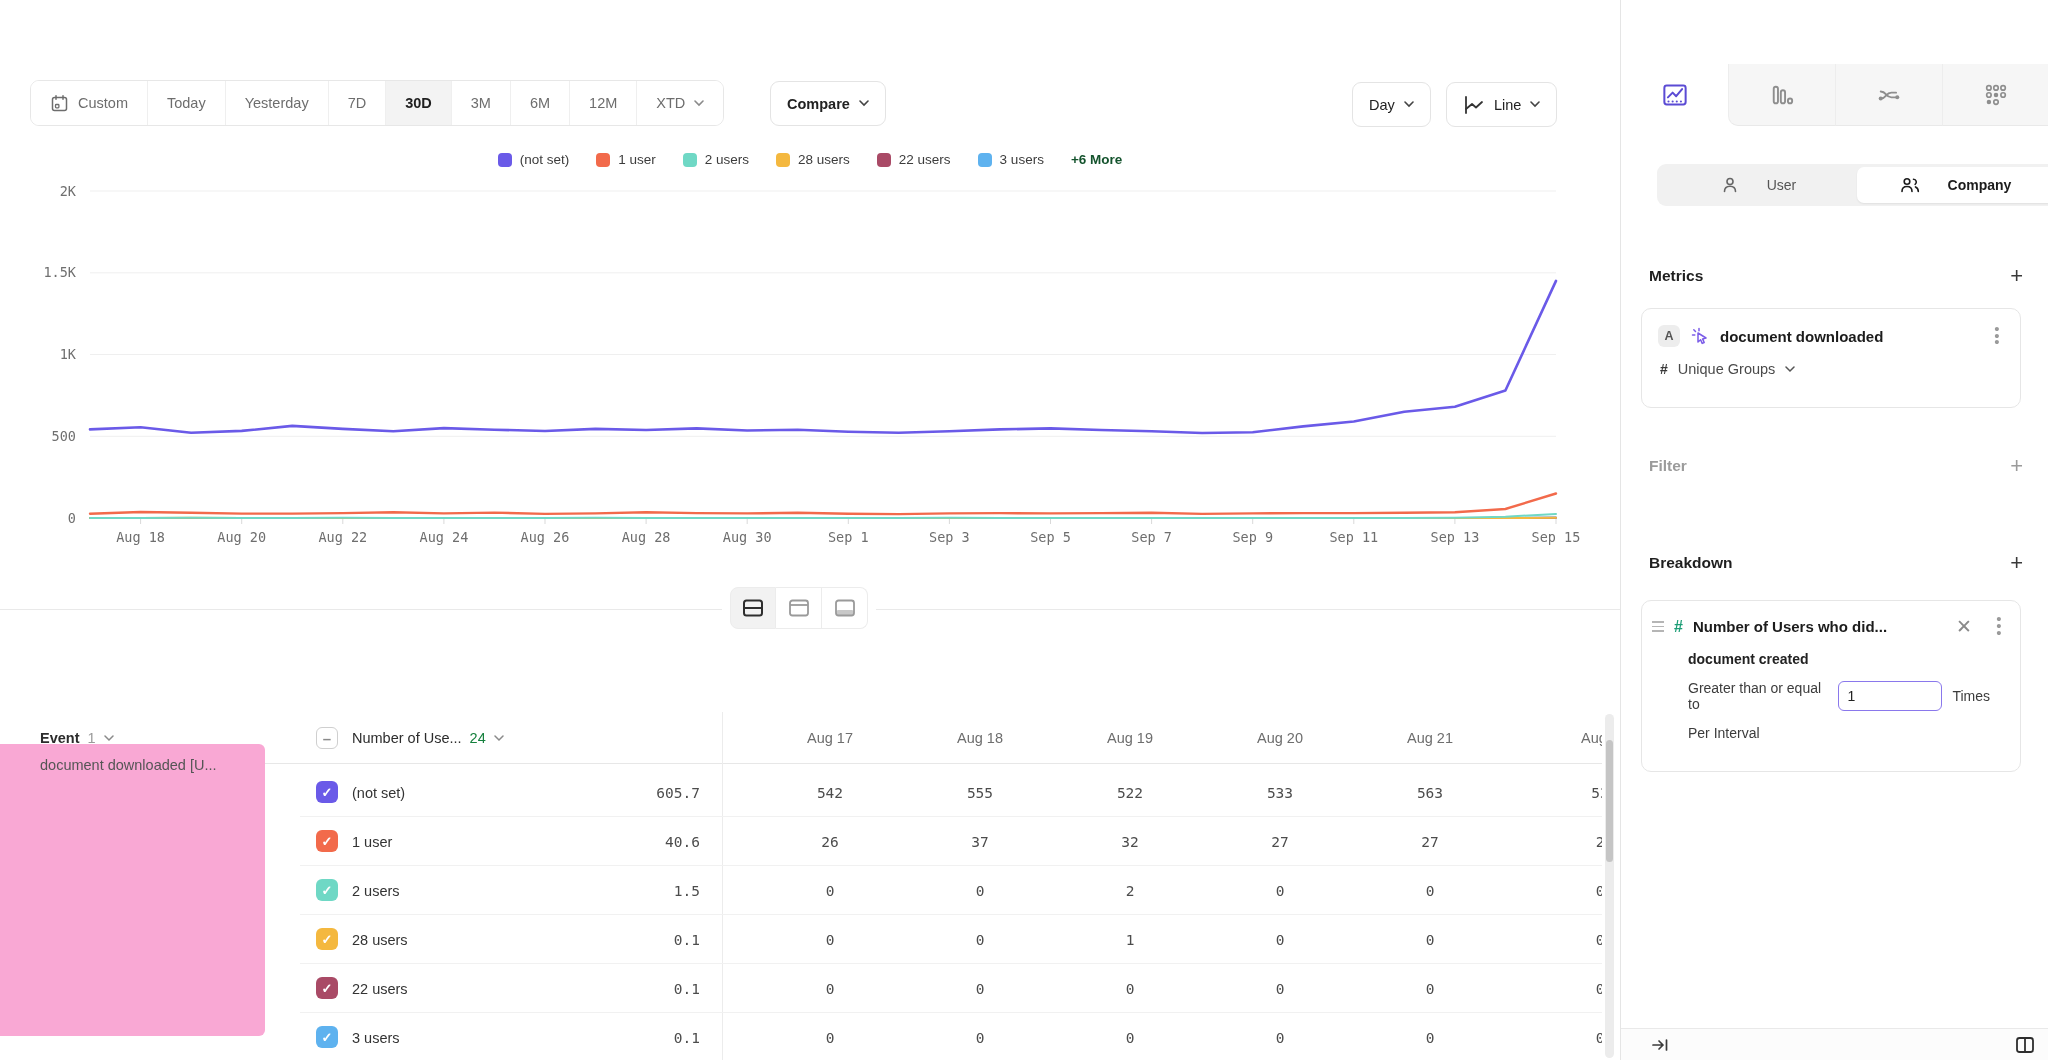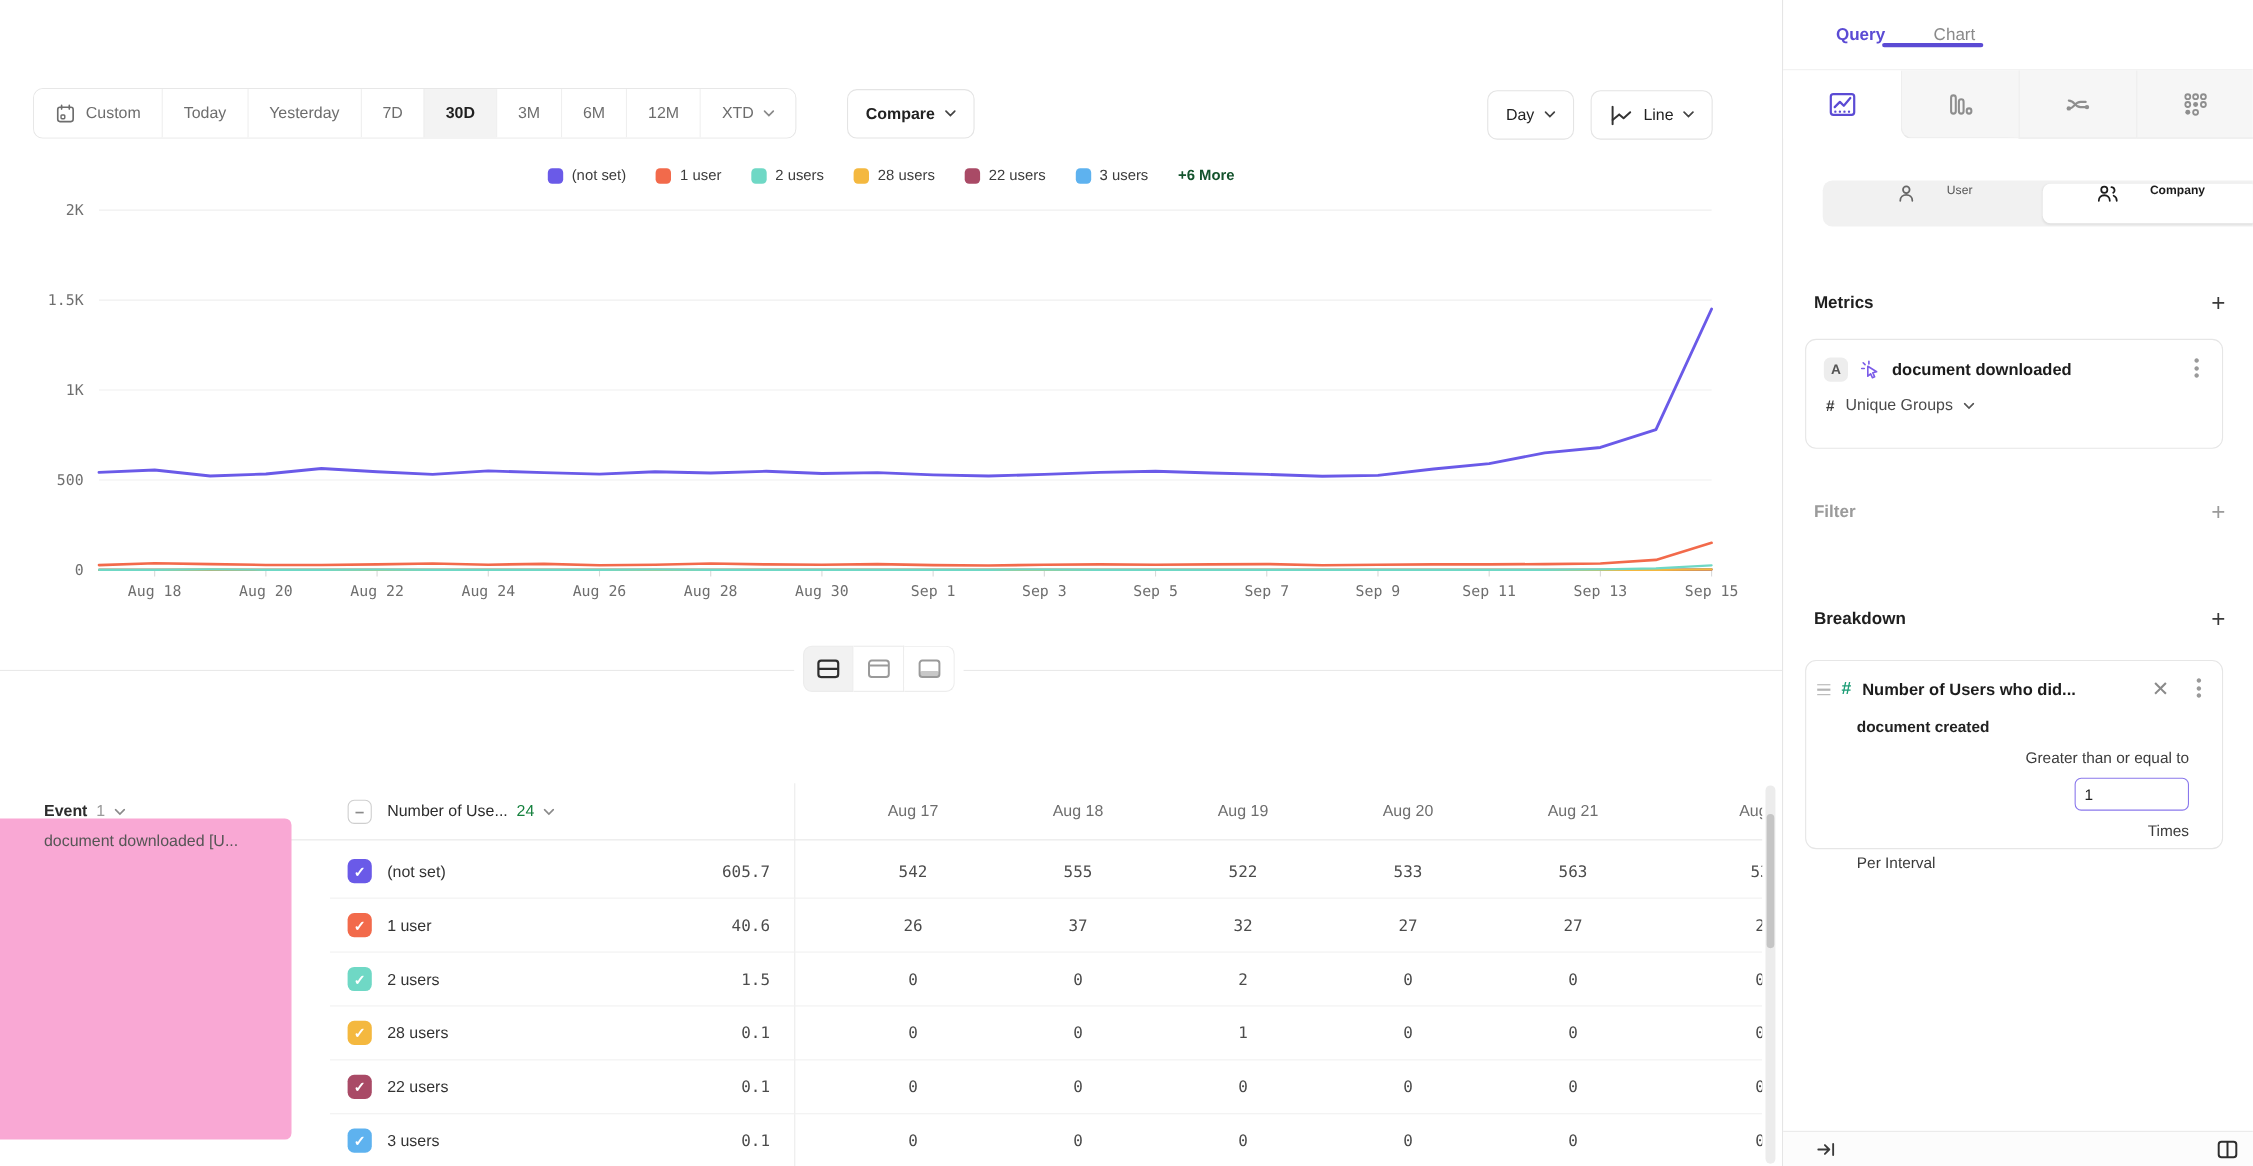--- a/index.html
+++ b/index.html
@@ -78,21 +78,21 @@
   .sb-tab { cursor:pointer; color:#8a8a8a; }
   .sb-tab.active { color:#5b4bd4; font-weight:600; }
   #sb-tab-underline { position:absolute; left:42px; bottom:-2px; width:92px; height:3.5px; background:#5b4bd4; border-radius:3px; }
   #sb-iconrow { top:64px; height:62px; display:flex; }
   .seg { width:107px; display:flex; align-items:center; justify-content:center; cursor:pointer; }
   .seg.sel { background:#fff; }
   .seg.gray { background:#f6f6f6; border-bottom:1px solid #e9e9e9; border-left:1px solid #ededed; }
   .seg.gray.first { border-radius:0 0 0 10px; }
   #scope-toggle { top:164px; left:36px; width:400px; height:42px; background:#f1f1f1; border-radius:9px;
     display:flex; padding:3px; }
-  .scope-seg { flex:1; display:flex; align-items:flex-start; justify-content:center; gap:28px; font-size:11px;
+  .scope-seg { flex:1; display:flex; align-items:center; justify-content:center; gap:28px; font-size:14px;
     color:#555; border-radius:7px; cursor:pointer; }
   .scope-seg.sel { background:#fff; color:#1c1c1c; font-weight:600; box-shadow:0 1px 2px rgba(0,0,0,.07); }
   .sb-h { height:28px; display:flex; align-items:center; padding:0 26px 0 28px; }
   .sb-h .title { font-size:15.5px; font-weight:bold; color:#1f1f1f; flex:1; }
   .sb-h .title.muted { color:#9b9b9b; }
   .plus { font-size:22px; color:#3a3a3a; font-weight:400; cursor:pointer; line-height:1; }
   .plus.muted { color:#9b9b9b; }
   #metrics-h { top:262px; } #filter-h { top:452px; } #breakdown-h { top:549px; }
   .card { position:absolute; left:20px; width:380px; background:#fff; border:1px solid #e6e6e6; border-radius:10px; }
   #metric-card { top:308px; height:100px; padding:16px 16px; }
@@ -103,21 +103,21 @@
   .kebab { color:#9a9a9a; font-size:15px; letter-spacing:0; cursor:pointer; line-height:0.45; text-align:center; width:14px; }
   .hash { font-size:14px; font-weight:600; color:#3a3a3a; }
   .hash.green { color:#1e9e77; font-size:16px; }
   .measure-row { display:flex; align-items:center; gap:10px; margin-top:14px; padding-left:2px; cursor:pointer; }
   .measure-row .mlabel { font-size:14.5px; color:#4a4a4a; }
   #breakdown-card { top:600px; height:172px; padding:14px 14px 14px 10px; }
   .drag-handle { display:flex; flex-direction:column; gap:3px; width:12px; cursor:grab; }
   .drag-handle i { display:block; height:1.5px; background:#b5b5b5; }
   .bk-line { margin:13px 16px 0 36px; font-size:13.5px; }
   .bk-event { font-weight:bold; color:#222; font-size:14px; }
-  .cond-row { display:flex; align-items:flex-end; gap:10px;flex-direction:column; }
+  .cond-row { display:flex; align-items:center; gap:10px; }
   .cond-label { color:#3c3c3c; font-size:14px; }
   #times-input { width:104px; height:30px; border:1.5px solid #8a78ec; border-radius:6px; padding:0 8px;
     font-size:14px; color:#222; outline:none; font-family:"Liberation Sans", sans-serif; }
   .close-x { color:#8a8a8a; font-size:19px; cursor:pointer; margin-right:10px; }
   #sb-footer { bottom:0; height:32px; border-top:1px solid #e9e9e9; background:#fcfcfc;
     display:flex; align-items:center; padding:0 14px 0 30px; position:absolute; }
   #sb-footer .sp { flex:1; }
 </style>
 </head>
 <body>
@@ -381,29 +381,20 @@
         <span class="cell center mono" style="left:1055px;width:150px">0</span>
         <span class="cell center mono" style="left:1225px;width:150px">0</span>
       </div>
     </div>
   <div id="vscroll-track"></div>
   <div id="vscroll-thumb"></div>
 </div>
 
 <div id="sidebar">
 
-  <div id="sb-tabs" class="sb-abs">
-    <span class="sb-tab active" style="position:relative">
-      <span>Query</span>
-      <span id="sb-tab-underline"></span>
-    </span>
-    <span class="sb-tab">
-      <span>Chart</span>
-    </span>
-  </div>
 
   <div id="sb-iconrow" class="sb-abs">
     <div class="seg sel">
       <svg width="26" height="24" viewBox="0 0 22 20">
         <rect x="2" y="2" width="18" height="16" rx="2" fill="none" stroke="#5b4bd4" stroke-width="1.7"></rect>
         <path d="M5 12l4-4 3 3 5-6" fill="none" stroke="#5b4bd4" stroke-width="1.7" stroke-linecap="round" stroke-linejoin="round"></path>
         <path d="M5.5 15.5h.01M9 15.5h.01M12.5 15.5h.01M16 15.5h.01" stroke="#5b4bd4" stroke-width="1.8" stroke-linecap="round" stroke-dasharray="0.1 3.4"></path>
       </svg>
     </div>
     <div class="seg gray first">

